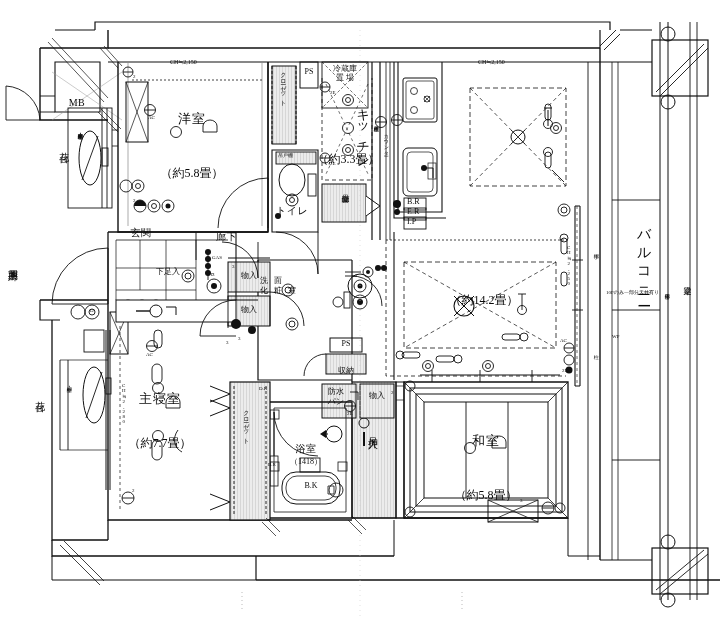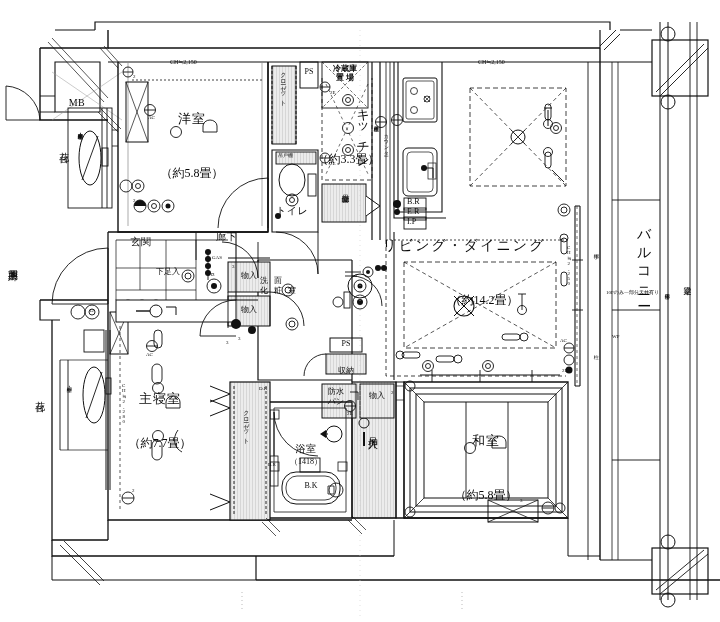--- a/index.html
+++ b/index.html
@@ -465,21 +465,21 @@
   <div class="lbl tiny" style="left:148px;top:115px;">AC</div>
   <div class="lbl tiny" style="left:133px;top:74px;">2</div>
   <div class="lbl tiny" style="left:133px;top:198px;">2</div>
 
   <div class="lbl mid vt" style="left:58px;top:144px;">花台</div>
   <div class="lbl tiny vt" style="left:77px;top:130px;">花・網戸・面格子・手摺</div>
 
   <div class="lbl xs vt" style="left:280px;top:68px;">クローゼット</div>
 
   <div class="lbl sm ctr" style="left:309px;top:68px;">PS</div>
-  <div class="lbl sm ctr" style="left:345px;top:64px;white-space:pre-line;line-height:1.15;font-weight:bold;">冷蔵庫
+  <div class="lbl sm ctr" style="left:345px;top:64px;white-space:pre-line;line-height:1.15;">冷蔵庫
 置 場</div>
   <div class="lbl tiny" style="left:330px;top:90px;">2E</div>
   <div class="lbl tiny" style="left:330px;top:161px;">2E</div>
 
   <div class="lbl room vt" style="left:356px;top:100px;">キッチン</div>
   <div class="lbl roomsub ctr" style="left:348px;top:125px;">（約3.3畳）</div>
 
   <div class="lbl sm vt" style="left:340px;top:188px;">食品庫</div>
 
   <div class="lbl tiny" style="left:278px;top:153px;">吊戸棚</div>
@@ -488,35 +488,34 @@
 
   <div class="lbl tiny vt" style="left:383px;top:130px;">カウンター</div>
   <div class="lbl tiny vt" style="left:373px;top:122px;">止板吊戸棚</div>
 
   <div class="lbl sm" style="left:407px;top:197px;white-space:pre-line;line-height:1.22;">B.R
 E.R
 I.P</div>
 
   <div class="lbl xs" style="left:478px;top:59px;">CH≒2,150</div>
 
-  <div class="lbl big ctr" style="left:464px;top:239px;">リビング・ダイニング</div>
   <div class="lbl roomsub ctr" style="left:484px;top:266px;">（約14.2畳）</div>
   <div class="lbl tiny vt" style="left:566px;top:245px;">CH≒2,250</div>
   <div class="lbl tiny" style="left:560px;top:338px;">AC</div>
   <div class="lbl tiny" style="left:562px;top:368px;">2E</div>
 
   <div class="lbl big vt" style="left:636px;top:218px;letter-spacing:4px;">バルコニー</div>
   <div class="lbl tiny" style="left:606px;top:290px;">10Fのみ一部分天井有り</div>
   <div class="lbl sm vt" style="left:682px;top:280px;">逆梁</div>
   <div class="lbl tiny vt" style="left:593px;top:250px;">手摺</div>
   <div class="lbl tiny vt" style="left:593px;top:350px;">柱</div>
   <div class="lbl tiny vt" style="left:664px;top:290px;">格子手摺</div>
   <div class="lbl tiny" style="left:612px;top:334px;">WP</div>
 
-  <div class="lbl mid ctr" style="left:141px;top:237px;">玄関</div>
+  <div class="lbl mid ctr" style="left:141px;top:228px;">玄関</div>
   <div class="lbl sm ctr" style="left:168px;top:268px;">下足入</div>
   <div class="lbl tiny" style="left:212px;top:255px;">GAS</div>
   <div class="lbl tiny" style="left:212px;top:272px;">3</div>
   <div class="lbl tiny" style="left:90px;top:308px;">D</div>
 
   <div class="lbl mid" style="left:216px;top:232px;font-family:Liberation Serif, serif;">廊下</div>
   <div class="lbl tiny" style="left:211px;top:272px;">F</div>
 
   <div class="lbl mid vt" style="left:7px;top:262px;">共用廊下</div>
 

